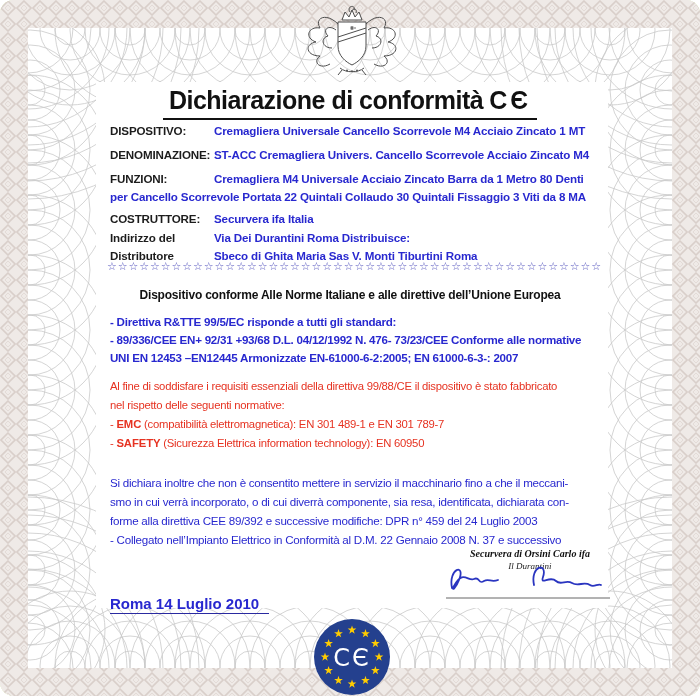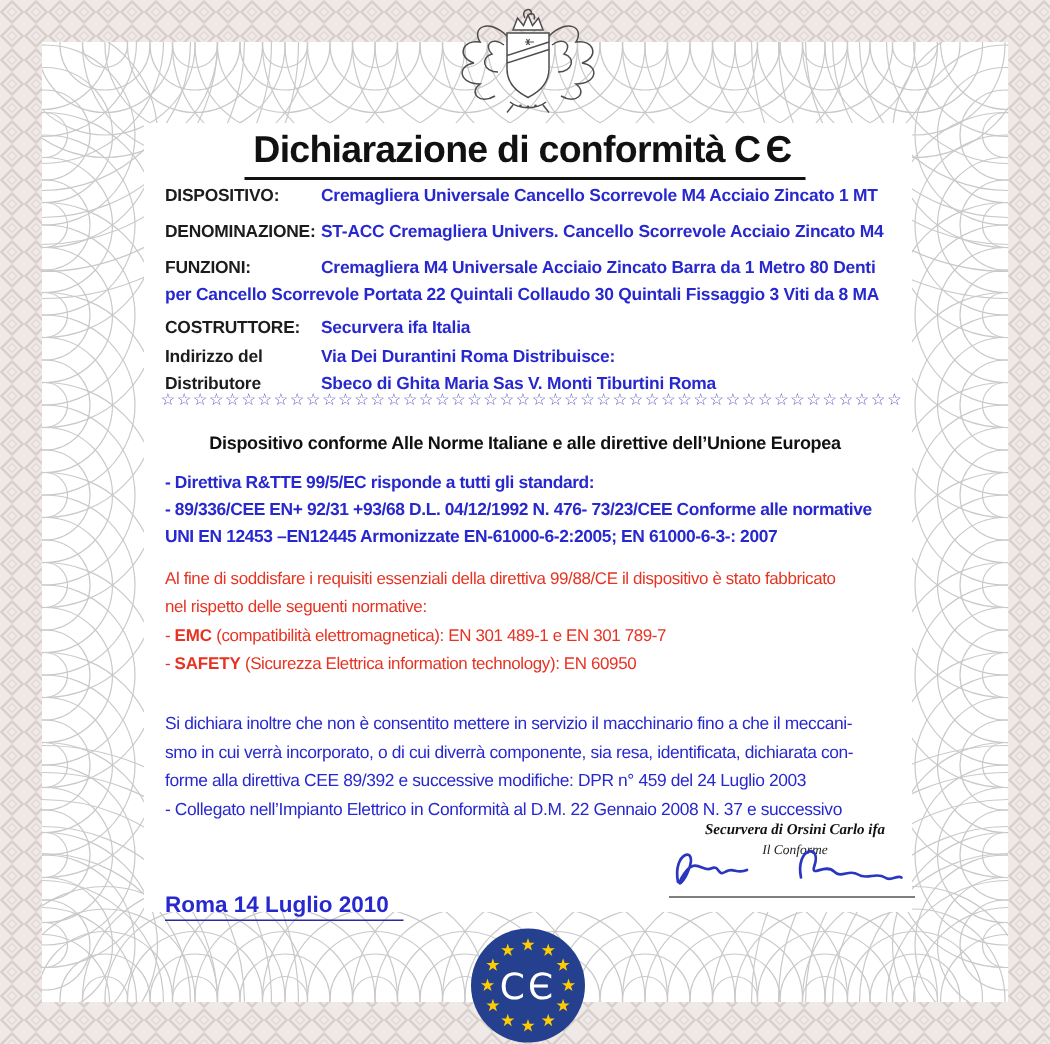--- a/index.html
+++ b/index.html
@@ -1,17 +1,17 @@
 <!DOCTYPE html>
 <html><head>
 <meta charset="utf-8">
 <style>
   html,body{margin:0;padding:0;background:#ffffff;}
   body{font-family:"Liberation Sans", sans-serif; -webkit-font-smoothing:antialiased;}
-  .certificate{position:relative;width:700px;height:696px;background:#bef264;overflow:hidden;}
+  .certificate{position:relative;width:700px;height:696px;background:#bef264;overflow:hidden;border-radius:14px;}
   .bg-svg{position:absolute;left:0;top:0;z-index:0;}
   .crest-svg{position:absolute;left:296px;top:4px;z-index:2;}
   .layer{position:absolute;left:0;top:0;width:700px;height:696px;z-index:3;}
 
   .title-wrap{position:absolute;left:0;top:86px;width:700px;text-align:center;}
   .title{display:inline-block;margin:0;font-size:25px;font-weight:bold;color:#111;
          border-bottom:2px solid #111;padding:0 6px 3px 6px;letter-spacing:-0.5px;}
   .ce-mark{font-weight:600;letter-spacing:3px;margin-left:6px;}
 
   .field-row{position:absolute;left:110px;width:492px;font-size:11.6px;font-weight:bold;
@@ -198,21 +198,21 @@
     </div>
 
     <div class="service">
       <div>Si dichiara inoltre che non è consentito mettere in servizio il macchinario fino a che il meccani-</div>
       <div>smo in cui verrà incorporato, o di cui diverrà componente, sia resa, identificata, dichiarata con-</div>
       <div>forme alla direttiva CEE 89/392 e successive modifiche: DPR n° 459 del 24 Luglio 2003</div>
       <div>- Collegato nell’Impianto Elettrico in Conformità al D.M. 22 Gennaio 2008 N. 37 e successivo</div>
     </div>
 
     <div class="sig-name">Securvera di Orsini Carlo ifa</div>
-    <div class="sig-role">Il Conforme</div>
+    <div class="sig-role">Il Durantini</div>
 
     <div class="issue-date">Roma 14 Luglio 2010</div>
   </div>
 
   <svg class="sig-svg" width="190" height="48" viewBox="0 0 190 48">
     <g stroke="#2a35c0" stroke-width="1.8" fill="none" stroke-linecap="round">
       <path d="M14 32 C10 12 28 7 21 24 C18 32 13 36 16 30 C25 13 30 26 36 23 C42 20 40 29 46 25 C51 22 53 27 60 24"></path>
       <path d="M96 29 C92 9 110 6 105 21 C102 30 112 19 118 25 C123 30 128 23 134 27 C140 31 146 25 152 29 C156 32 160 27 163 29"></path>
     </g>
     <path d="M8 42 H172" stroke="#555555" stroke-width="0.9" fill="none"></path>

